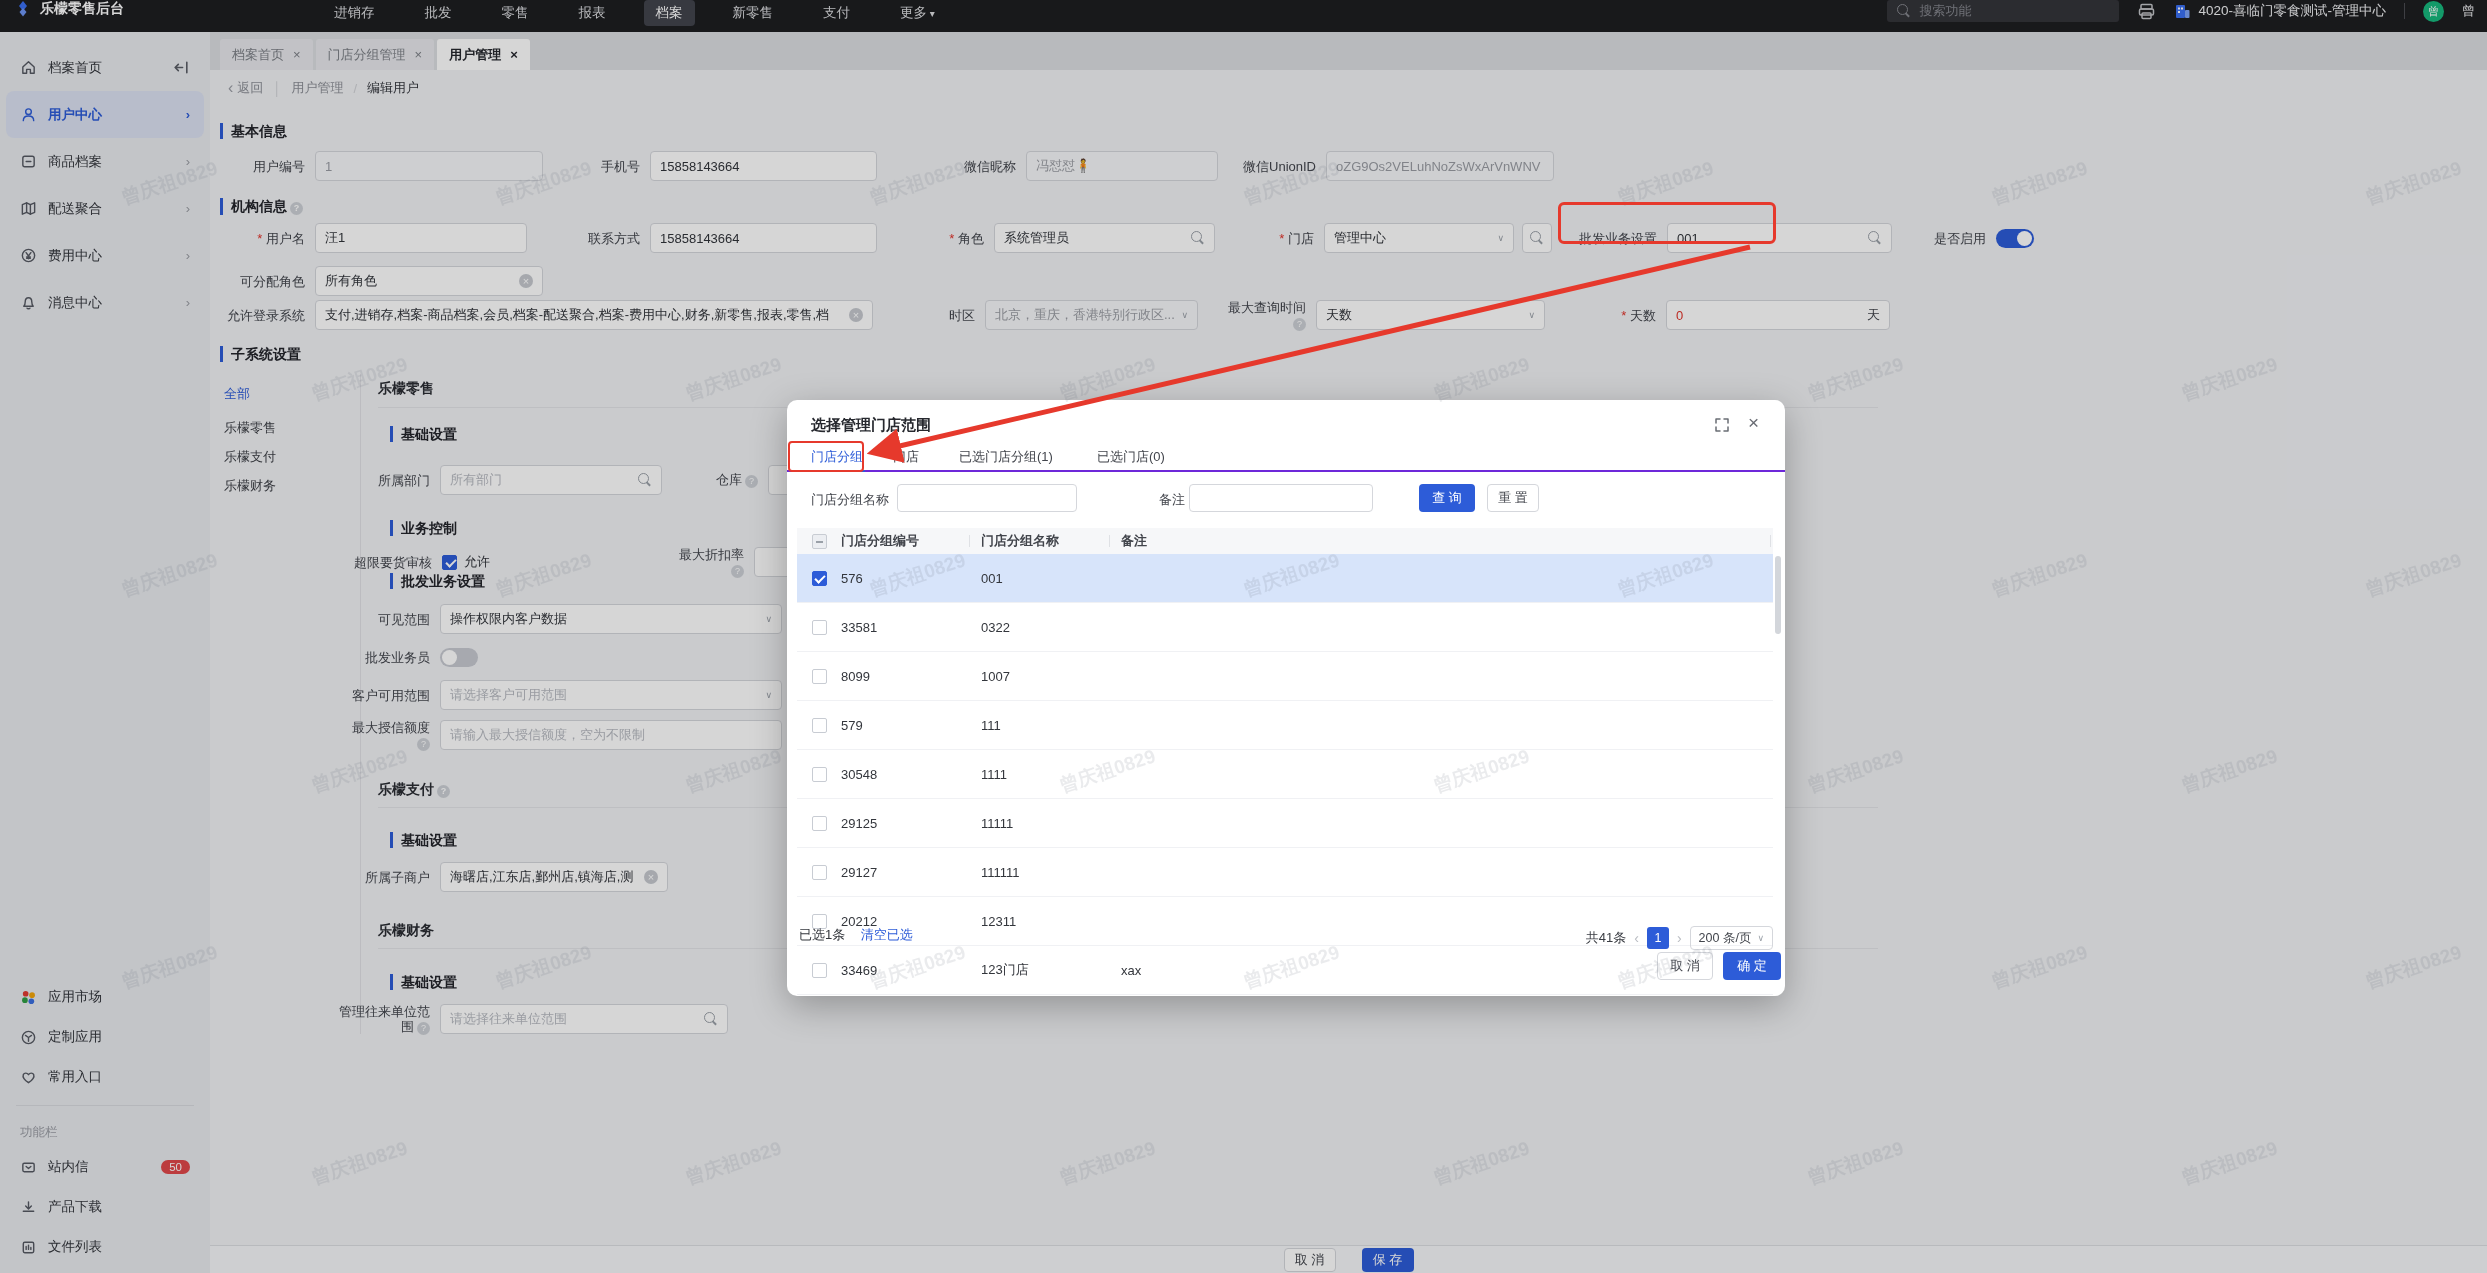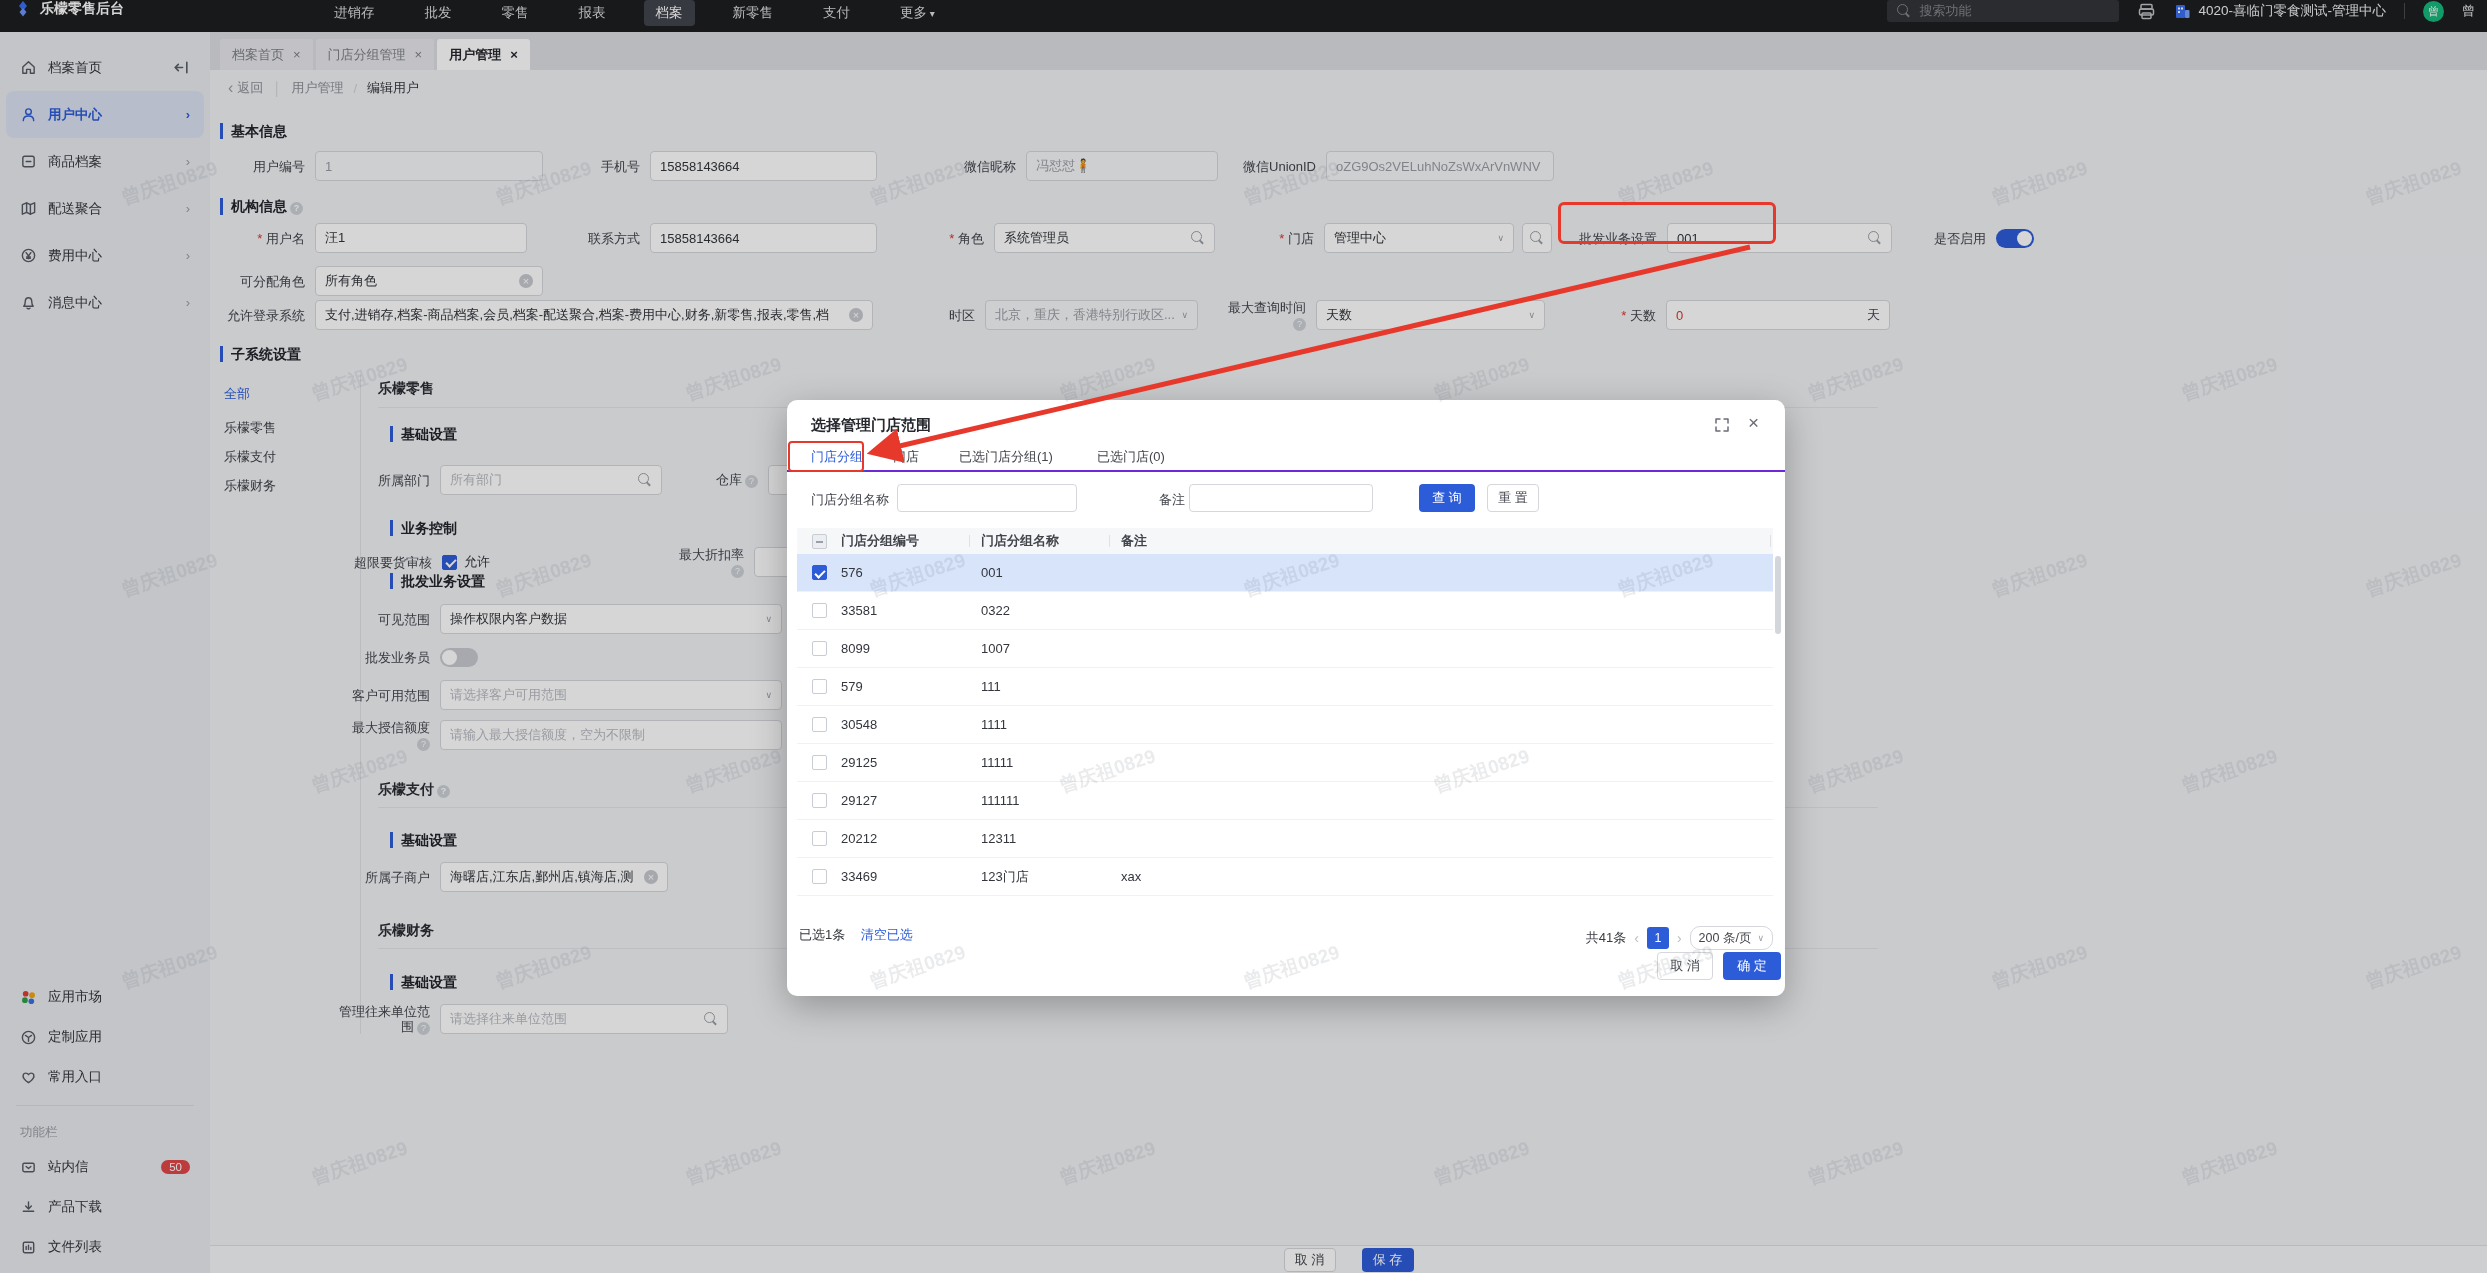--- a/index.html
+++ b/index.html
@@ -93,34 +93,34 @@
 .mtab{position:absolute;top:4px;font-size:13px;color:#42454c;cursor:pointer;white-space:nowrap}
 .mtab.active{color:#2d5cd8}
 .m-underline{position:absolute;left:24px;top:26px;width:54px;height:2px;background:#2d5cd8}
 .m-filter{position:absolute;left:0;top:84px;height:28px;width:100%}
 .m-filter .flab2{position:absolute;top:7px;font-size:13px;color:#42454c}
 .m-filter .fbox{position:absolute;height:28px;background:#fff;border:1px solid #d5d7dc;border-radius:4px}
 .m-btn{position:absolute;height:28px}
 .mt-head{position:absolute;left:10px;right:12px;top:128px;height:26px;background:#f6f7f9;display:flex;align-items:center;font-size:13px;color:#42454c;font-weight:700}
 .mt-sep{width:1px;height:12px;background:#dfe1e5;position:absolute}
 .mt-body{position:absolute;left:10px;right:12px;top:154px}
-.mt-row{height:38px;display:flex;align-items:center;border-bottom:1px solid #f0f1f4;font-size:13px;color:#33363c;position:relative;cursor:pointer}
+.mt-row{height:49px;display:flex;align-items:center;border-bottom:1px solid #f0f1f4;font-size:13px;color:#33363c;position:relative;cursor:pointer}
 .mt-row.selected{background:#d7e4fa}
 .mt-row.selected .cb{background:#2d5cd8;border-color:#2d5cd8}
 .mt-row.selected .cb::after{content:"";position:absolute;left:4.5px;top:1.5px;width:4px;height:8px;border:solid #fff;border-width:0 2px 2px 0;transform:rotate(45deg)}
 .colcb{width:44px;display:flex;justify-content:center}
 .colA{width:140px}.colB{width:140px}.colC{flex:1}
 .m-scroll{position:absolute;right:4px;top:156px;width:6px;height:356px}
 .m-thumb{position:absolute;top:0;width:6px;height:78px;border-radius:3px;background:#d3d6db}
 .m-selrow{position:absolute;left:12px;right:12px;top:526px;height:22px;font-size:13px}
 .m-link{color:#2d5cd8;cursor:pointer}
 .m-pager{position:absolute;right:0;top:0;display:flex;align-items:center;gap:8px;color:#3a3d43}
 .pg-arrow{color:#b9bcc2;font-size:14px;cursor:pointer}
 .pg-cur{width:22px;height:22px;background:#2d5cd8;color:#fff;border-radius:3px;display:flex;align-items:center;justify-content:center;font-size:12.5px}
-.pg-size{height:24px;border:1px solid #d5d7dc;border-radius:10px;display:flex;align-items:center;gap:6px;padding:0 8px;font-size:12.5px;color:#42454c;cursor:pointer}
+.pg-size{height:24px;border:1px solid #d5d7dc;border-radius:4px;display:flex;align-items:center;gap:6px;padding:0 8px;font-size:12.5px;color:#42454c;cursor:pointer}
 .m-foot-btn{position:absolute;top:552px;height:28px}
 
 .anno{position:absolute;z-index:30;pointer-events:none}
 .rbox{border:3px solid #e6392c;border-radius:6px}
 .wm-layer{position:absolute;inset:0;z-index:25;pointer-events:none;overflow:hidden}
 .wm{position:absolute;font-size:19px;font-weight:600;color:rgba(96,102,114,.13);transform:rotate(-18deg);white-space:nowrap}
 svg.lineart{fill:none;stroke:#565a63;stroke-width:1.5;stroke-linecap:round;stroke-linejoin:round}
 .side-item.active svg.lineart{stroke:#2d5cd8}
 </style>
 </head>

